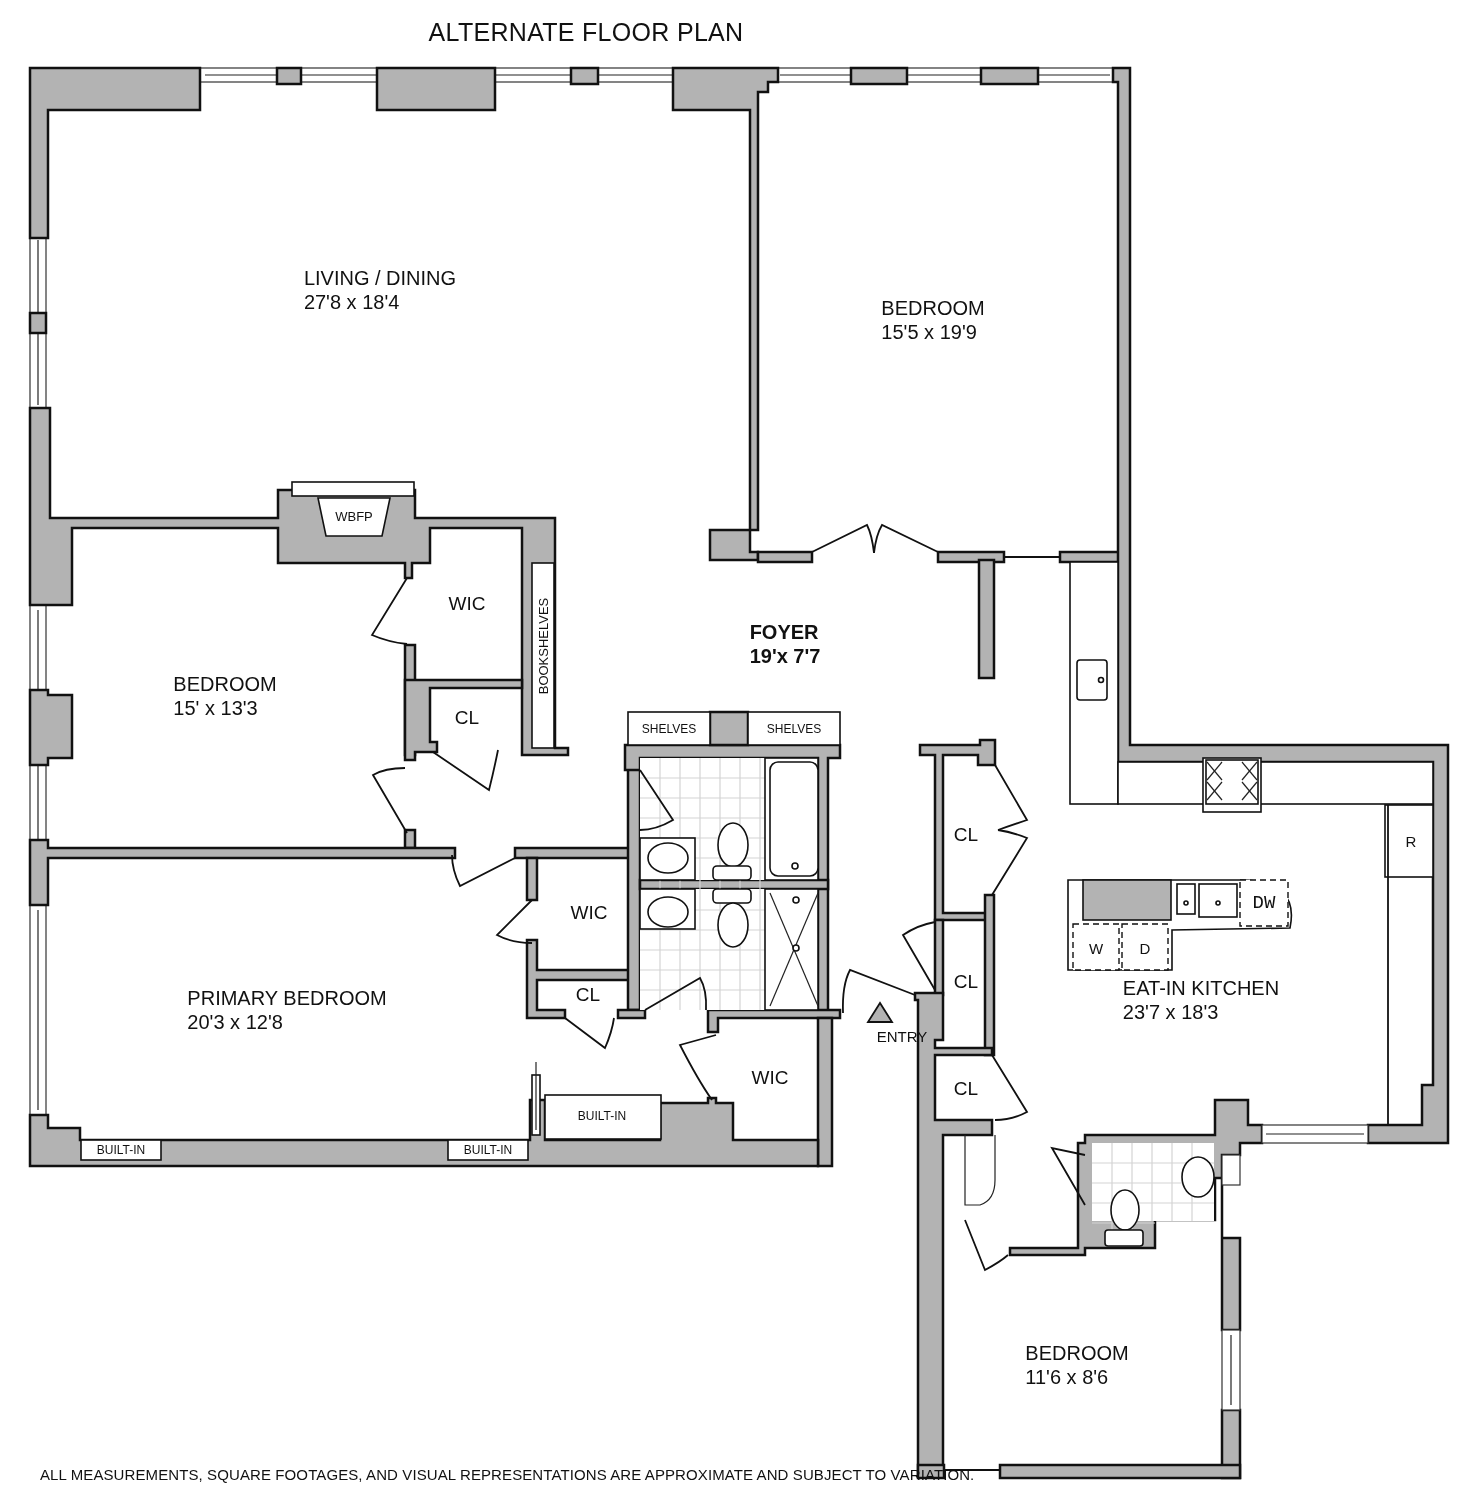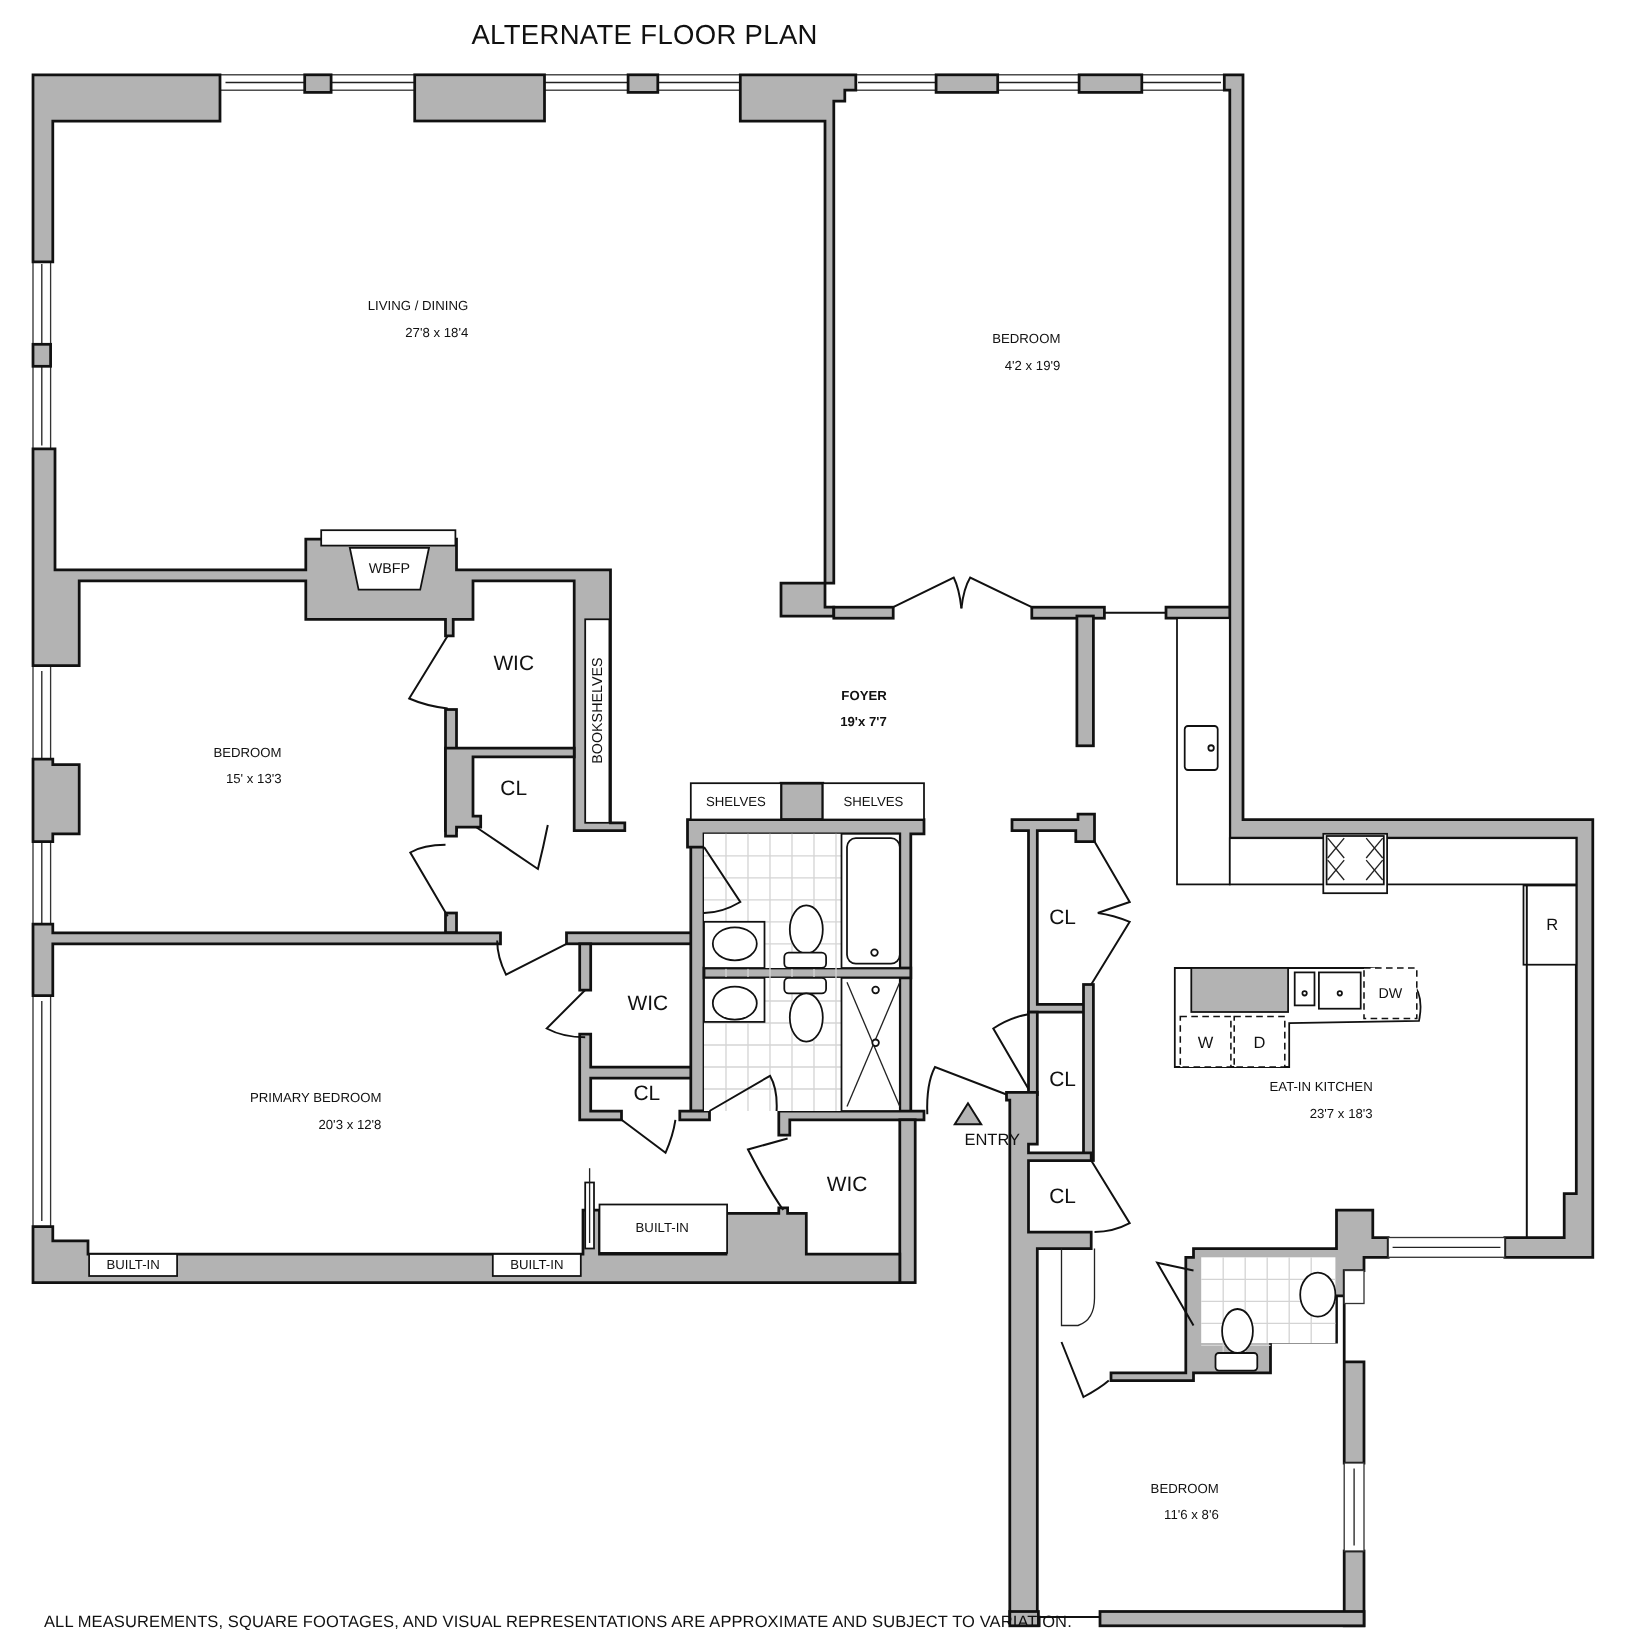--- a/index.html
+++ b/index.html
@@ -7,21 +7,21 @@
     .title { position: absolute; left: 0; width: 1172px; top: 18px; text-align: center; font-size: 25px; letter-spacing: 0.3px; }
     .disclaimer { position: absolute; left: 40px; top: 1466px; font-size: 15px; letter-spacing: 0.1px; }
     svg.plan { position: absolute; left: 0; top: 0; }
     .wall { fill: #b3b3b3; stroke: #111; stroke-width: 2.5; stroke-linejoin: miter; }
     .line { fill: none; stroke: #111; stroke-width: 1.8; }
     .thin { fill: none; stroke: #222; stroke-width: 1.2; }
     .win { fill: #fff; stroke: #333; stroke-width: 1.2; }
     .fix { fill: #fff; stroke: #111; stroke-width: 1.6; }
     .dash { fill: #fff; stroke: #111; stroke-width: 1.4; stroke-dasharray: 6 4; }
     .tile { stroke: #d4d4d4; stroke-width: 1.2; }
-    .label { position: absolute; text-align: right; font-size: 12px; line-height: 24px; transform: translateX(-50%); white-space: nowrap; }
+    .label { position: absolute; text-align: left; font-size: 20px; line-height: 24px; transform: translateX(-50%); white-space: nowrap; }
     .small { position: absolute; font-size: 12px; transform: translate(-50%, -50%); white-space: nowrap; }
     .vert { position: absolute; font-size: 13px; transform: translate(-50%, -50%) rotate(-90deg); white-space: nowrap; }
   </style>
 </head>
 <body>
 
 <div class="title">ALTERNATE FLOOR PLAN</div>
 
 <svg class="plan" width="1478" height="1500" viewBox="0 0 1478 1500">
 
@@ -260,21 +260,21 @@
 
   <polygon points="880,1003 868,1022 892,1022" fill="#b3b3b3" stroke="#111" stroke-width="1.8"></polygon>
 </svg>
 
 <div class="label" style="left:380px; top:266px;">
   <div>LIVING / DINING</div>
   <div>27'8 x 18'4</div>
 </div>
 <div class="label" style="left:933px; top:296px;">
   <div>BEDROOM</div>
-  <div>4'2 x 19'9</div>
+  <div>15'5 x 19'9</div>
 </div>
 <div class="label" style="left:785px; top:620px;font-weight:bold;">
   <div>FOYER</div>
   <div>19'x 7'7</div>
 </div>
 <div class="label" style="left:225px; top:672px;">
   <div>BEDROOM</div>
   <div>15' x 13'3</div>
 </div>
 <div class="label" style="left:287px; top:986px;">
@@ -299,18 +299,18 @@
 <div class="small" style="left:589px; top:913px; font-size:19px;">WIC</div>
 <div class="small" style="left:588px; top:995px; font-size:19px;">CL</div>
 <div class="small" style="left:770px; top:1078px; font-size:19px;">WIC</div>
 <div class="small" style="left:966px; top:835px; font-size:19px;">CL</div>
 <div class="small" style="left:966px; top:982px; font-size:19px;">CL</div>
 <div class="small" style="left:966px; top:1089px; font-size:19px;">CL</div>
 <div class="small" style="left:121px; top:1150px;">BUILT-IN</div>
 <div class="small" style="left:488px; top:1150px;">BUILT-IN</div>
 <div class="small" style="left:602px; top:1116px;">BUILT-IN</div>
 <div class="small" style="left:1411px; top:841px; font-size:15px;">R</div>
-<div class="small" style="left:1264px; top:903px; font-size:13px;">DW</div>
+<div class="small" style="left:1264px; top:903px; font-size:19px;font-family:Liberation Mono, monospace;">DW</div>
 <div class="small" style="left:1096px; top:948px; font-size:15px;">W</div>
 <div class="small" style="left:1145px; top:948px; font-size:15px;">D</div>
 <div class="small" style="left:879px; top:1036px; font-size:15px;margin-left:23px;">ENTRY</div>
 
 <div class="disclaimer">ALL MEASUREMENTS, SQUARE FOOTAGES, AND VISUAL REPRESENTATIONS ARE APPROXIMATE AND SUBJECT TO VARIATION.</div>
 
 </body></html>

